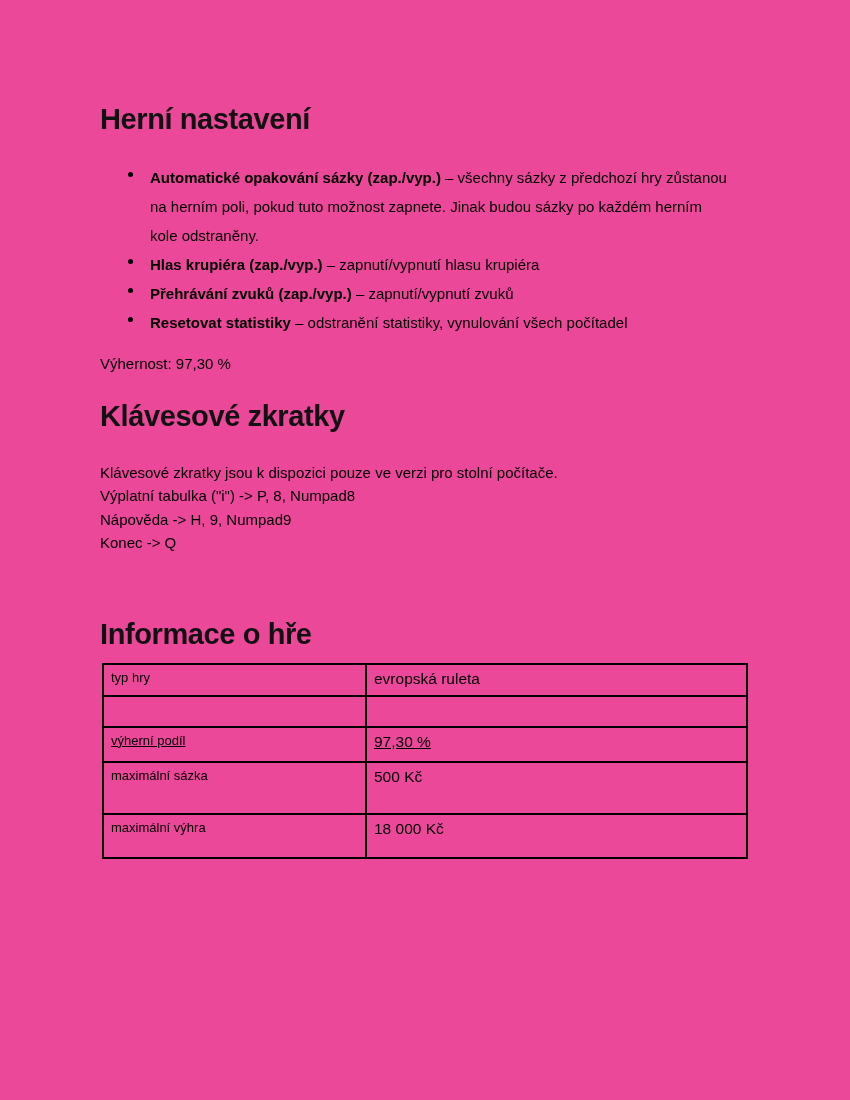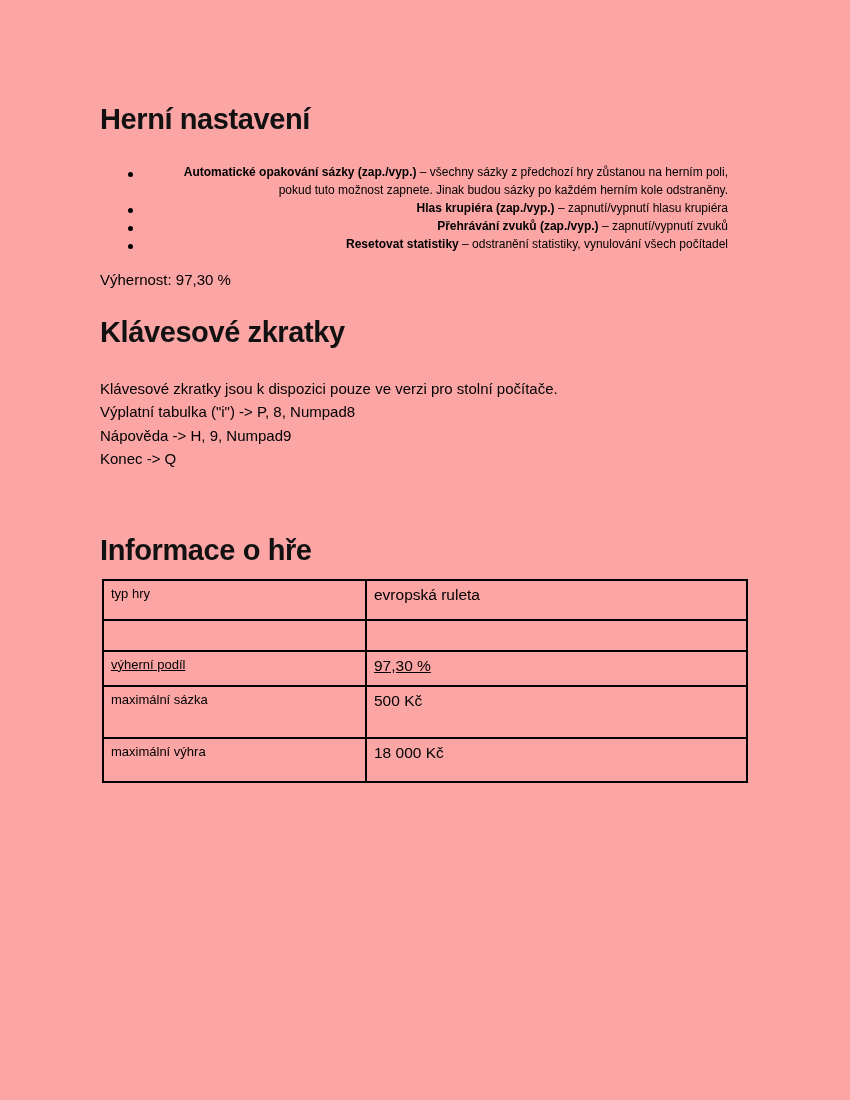--- a/index.html
+++ b/index.html
@@ -11,21 +11,21 @@
     width: 850px;
     height: 1100px;
     overflow: hidden;
     font-family: "Liberation Sans", sans-serif;
     color: #000000;
   }
   .page {
     position: relative;
     width: 850px;
     height: 1100px;
-    background: #fca5a5;
+    background: #ec4899;
   }
   .content {
     position: absolute;
     left: 100px;
     top: 0;
     width: 660px;
   }
   h1 {
     margin: 0;
     font-size: 29px;
@@ -36,23 +36,22 @@
   }
   .h1-game-settings { margin-top: 103px; }
   .h1-shortcuts     { margin-top: 24px; }
   .h1-game-info     { margin-top: 63px; }
 
   ul.bullets {
     list-style: none;
     margin: 27px 0 0 0;
     padding: 0;
     width: 628px;
-    font-size: 12px;
-    line-height: 18px;
-    text-align: right;
+    font-size: 15px;
+    line-height: 29px;
   }
   ul.bullets li {
     position: relative;
     padding-left: 50px;
   }
   ul.bullets li .dot {
     position: absolute;
     left: 28px;
     top: 9px;
     width: 5px;
@@ -82,21 +81,21 @@
   }
   table.info td {
     border: 2px solid #000000;
     vertical-align: top;
     padding: 4px 8px 0 7px;
     box-sizing: border-box;
     overflow: hidden;
   }
   td.label-cell { width: 263px; font-size: 13px; line-height: 17px; }
   td.value-cell { font-size: 15.5px; line-height: 20px; padding-left: 9px; }
-  tr.r1 td { height: 40px; }
+  tr.r1 td { height: 32px; }
   tr.r2 td { height: 31px; }
   tr.r3 td { height: 35px; text-decoration: underline; }
   tr.r4 td { height: 39px; }
   tr.r5 td { height: 52px; }
   tr.r6 td { height: 44px; }
 </style>
 </head>
 <body>
 
 <div class="page">

